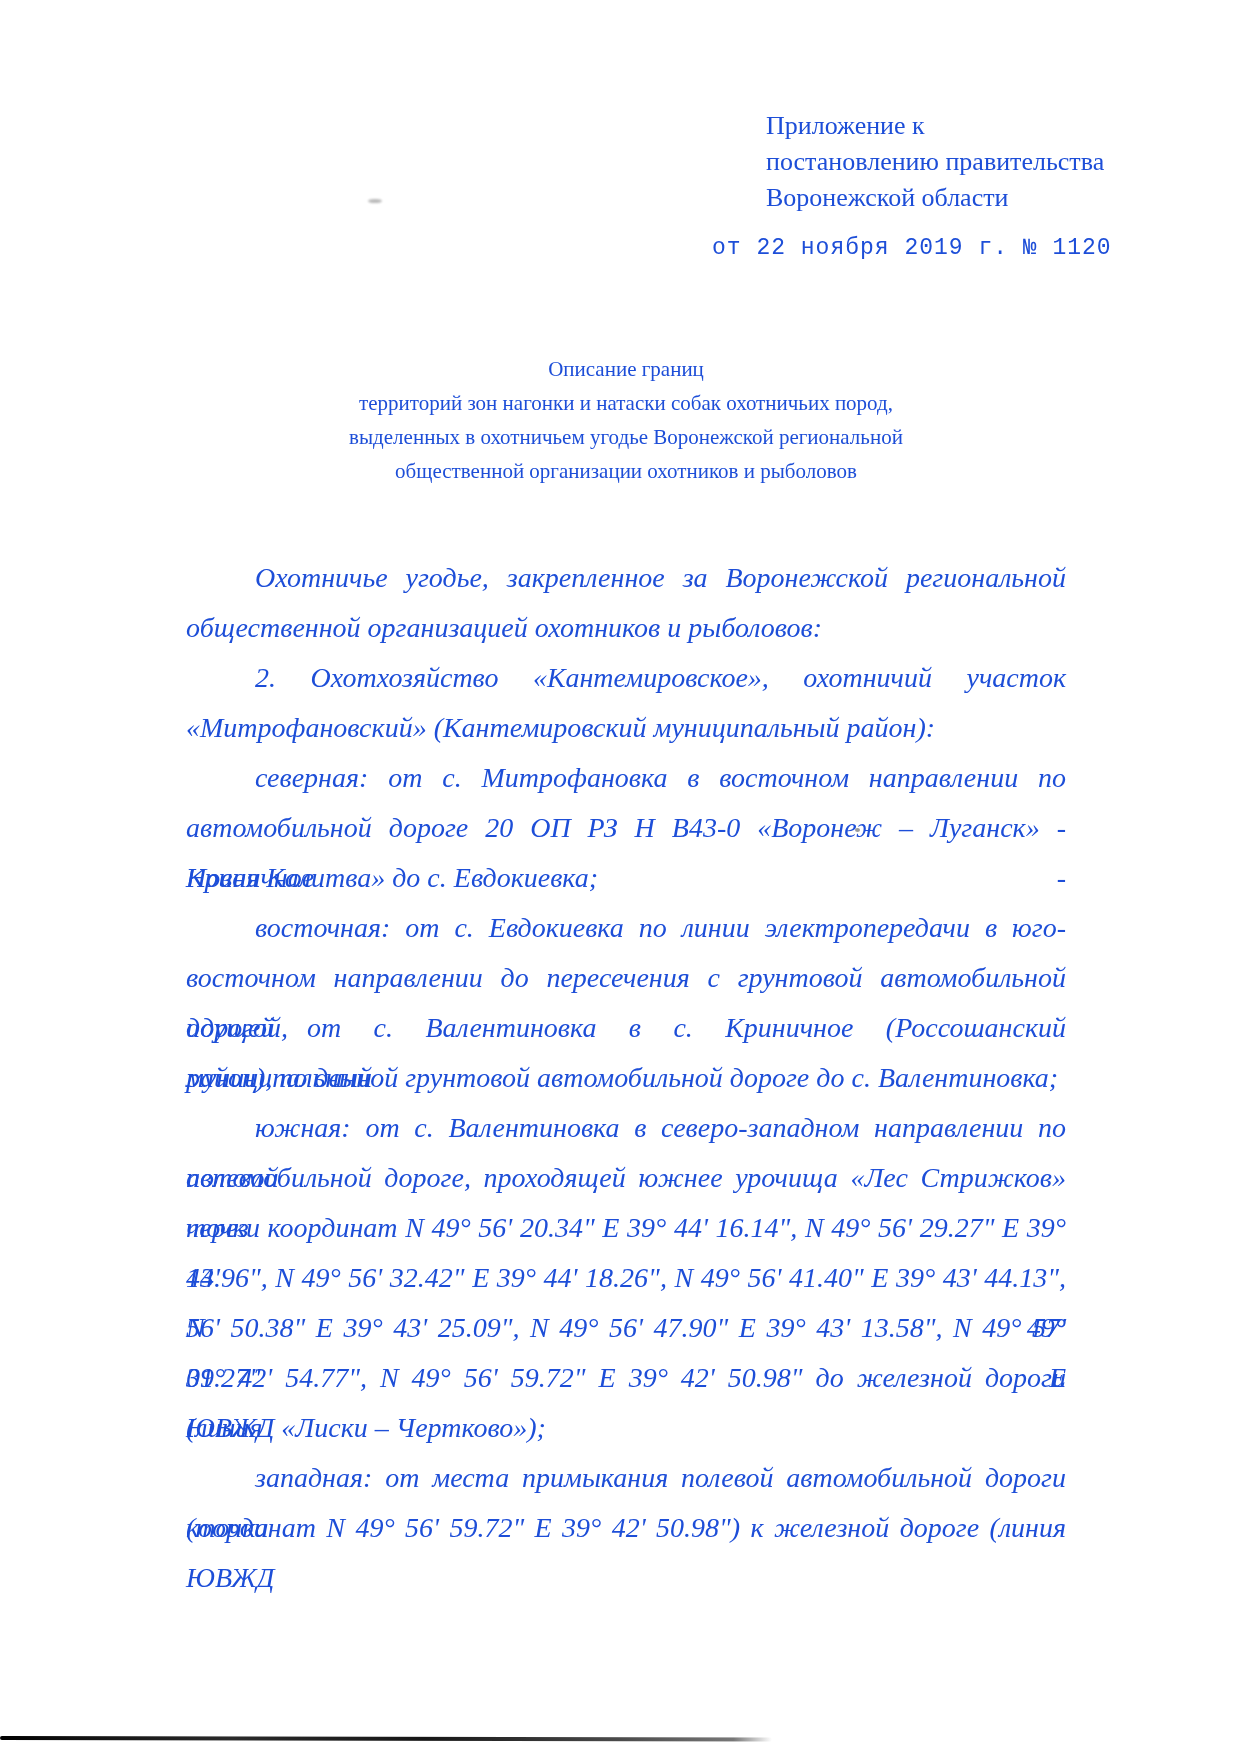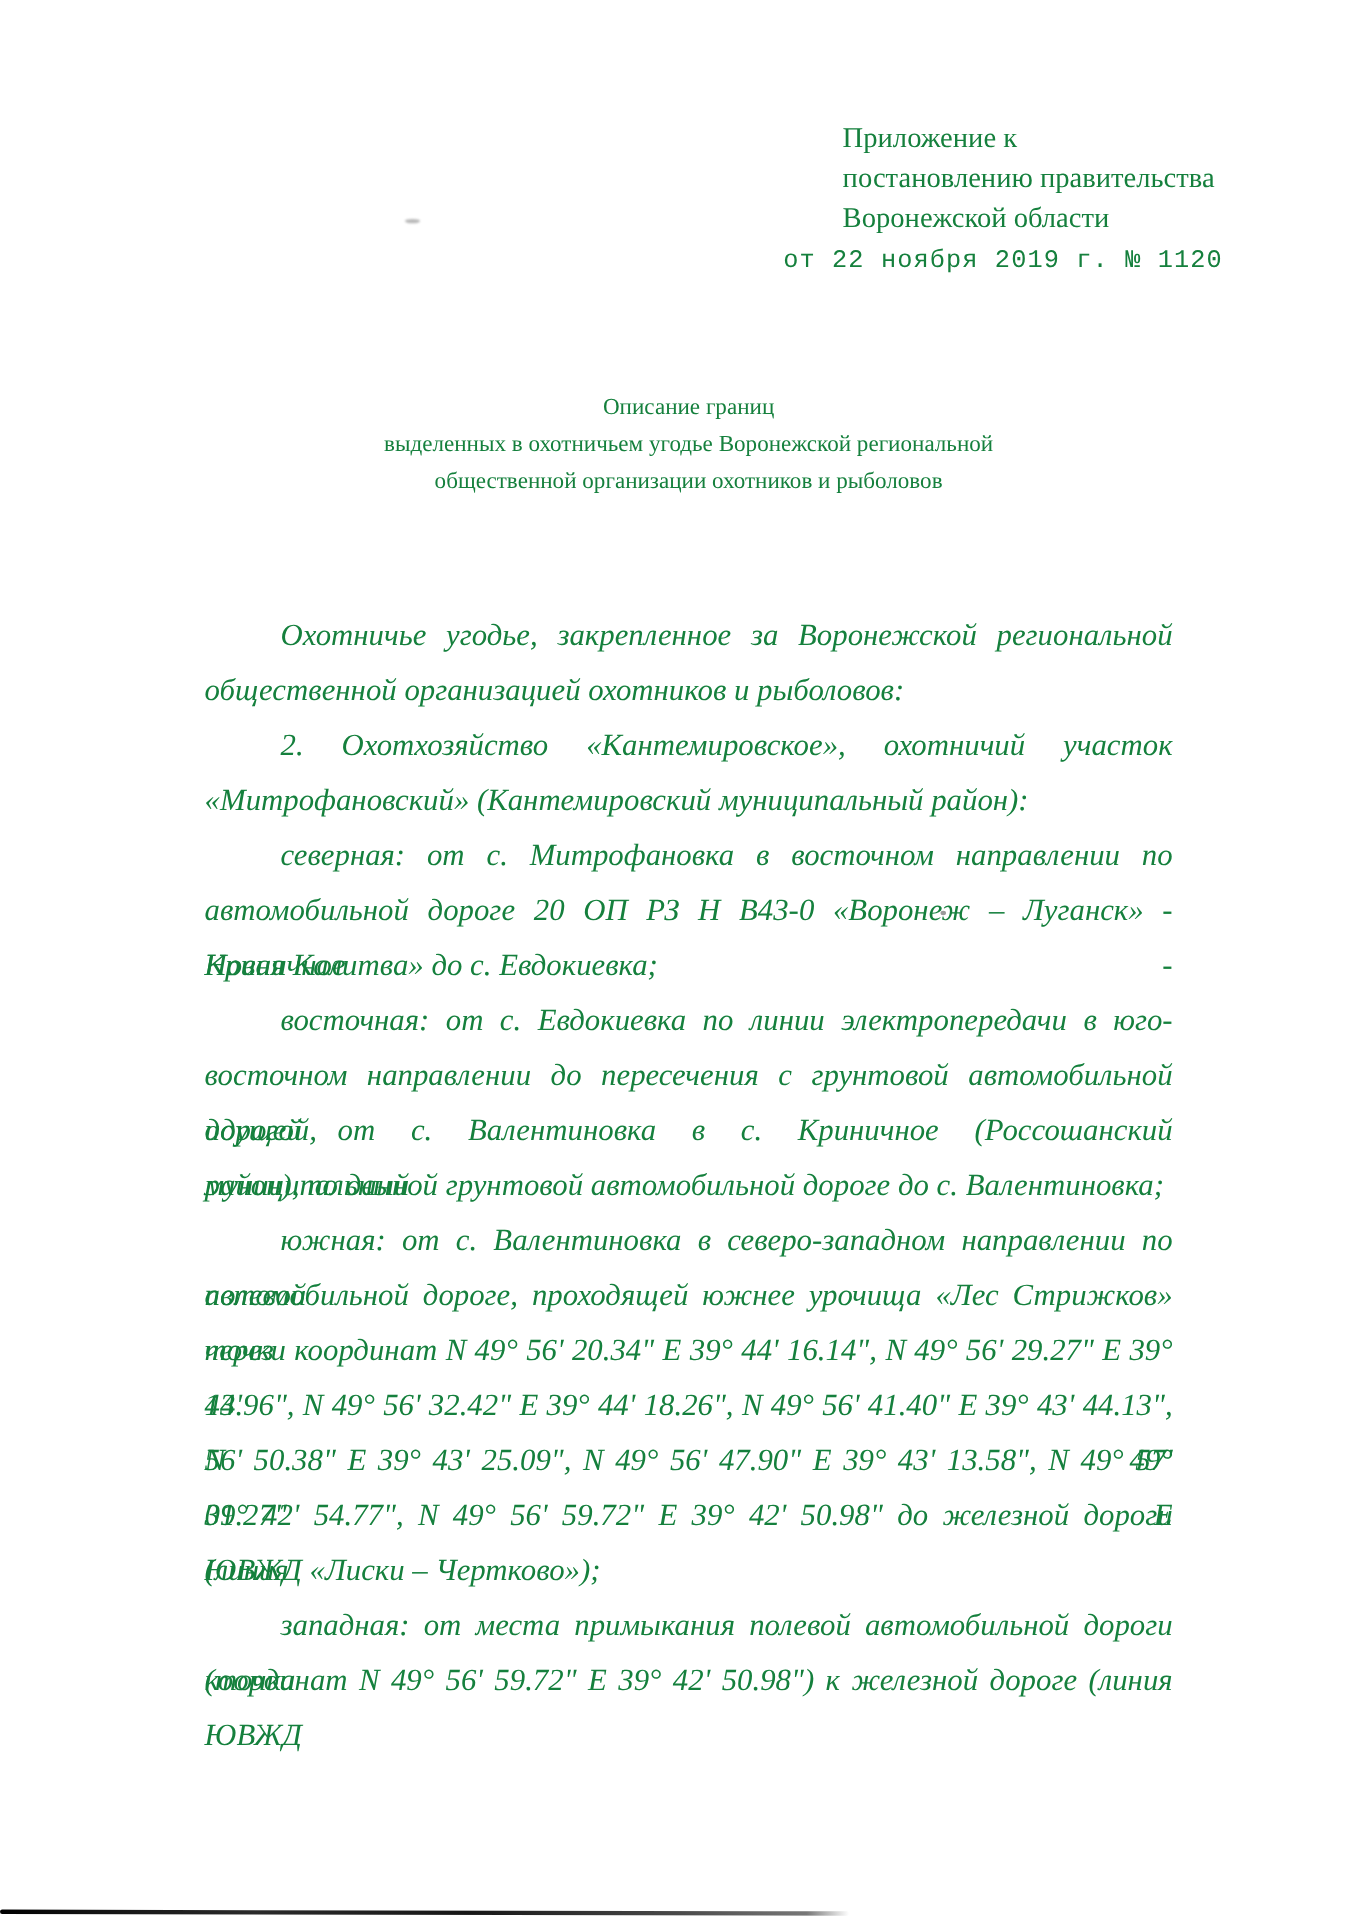--- a/index.html
+++ b/index.html
@@ -3,38 +3,38 @@
 <meta charset="utf-8">
 <style>
   html,body{margin:0;padding:0;background:#e8e8e8;}
   .sheet{
     position:relative;
     width:1240px;
     height:1744px;
     background:#ffffff;
     overflow:hidden;
     font-family:"Liberation Serif","DejaVu Serif",serif;
-    color:#15803d;
+    color:#1d4ed8;
   }
   
   .header-block{
     position:absolute;
     left:766px;
     top:108px;
     width:420px;
     font-size:26px;
     line-height:36px;
   }
   .header-line{white-space:nowrap;}
   .header-stamp{
     font-family:"Liberation Mono","DejaVu Sans Mono",monospace;
     font-size:23px;
     letter-spacing:1px;
     margin-left:-54px;
-    margin-top:3px;
+    margin-top:14px;
     white-space:nowrap;
   }
   
   .title-block{
     position:absolute;
     left:186px;
     top:352px;
     width:880px;
     text-align:center;
     font-size:21px;
@@ -98,20 +98,21 @@
 
   <div class="header-block">
     <div class="header-line">Приложение к</div>
     <div class="header-line">постановлению правительства</div>
     <div class="header-line">Воронежской области</div>
     <div class="header-stamp">от 22 ноября 2019 г. № 1120</div>
   </div>
 
   <div class="title-block">
     <div>Описание границ</div>
+    <div>территорий зон нагонки и натаски собак охотничьих пород,</div>
     <div>выделенных в охотничьем угодье Воронежской региональной</div>
     <div>общественной организации охотников и рыболовов</div>
   </div>
 
   <div class="body-block">
 
     <div class="para">
       <div class="bline j indent">Охотничье угодье, закрепленное за Воронежской региональной</div>
       <div class="bline">общественной организацией охотников и рыболовов:</div>
     </div>

